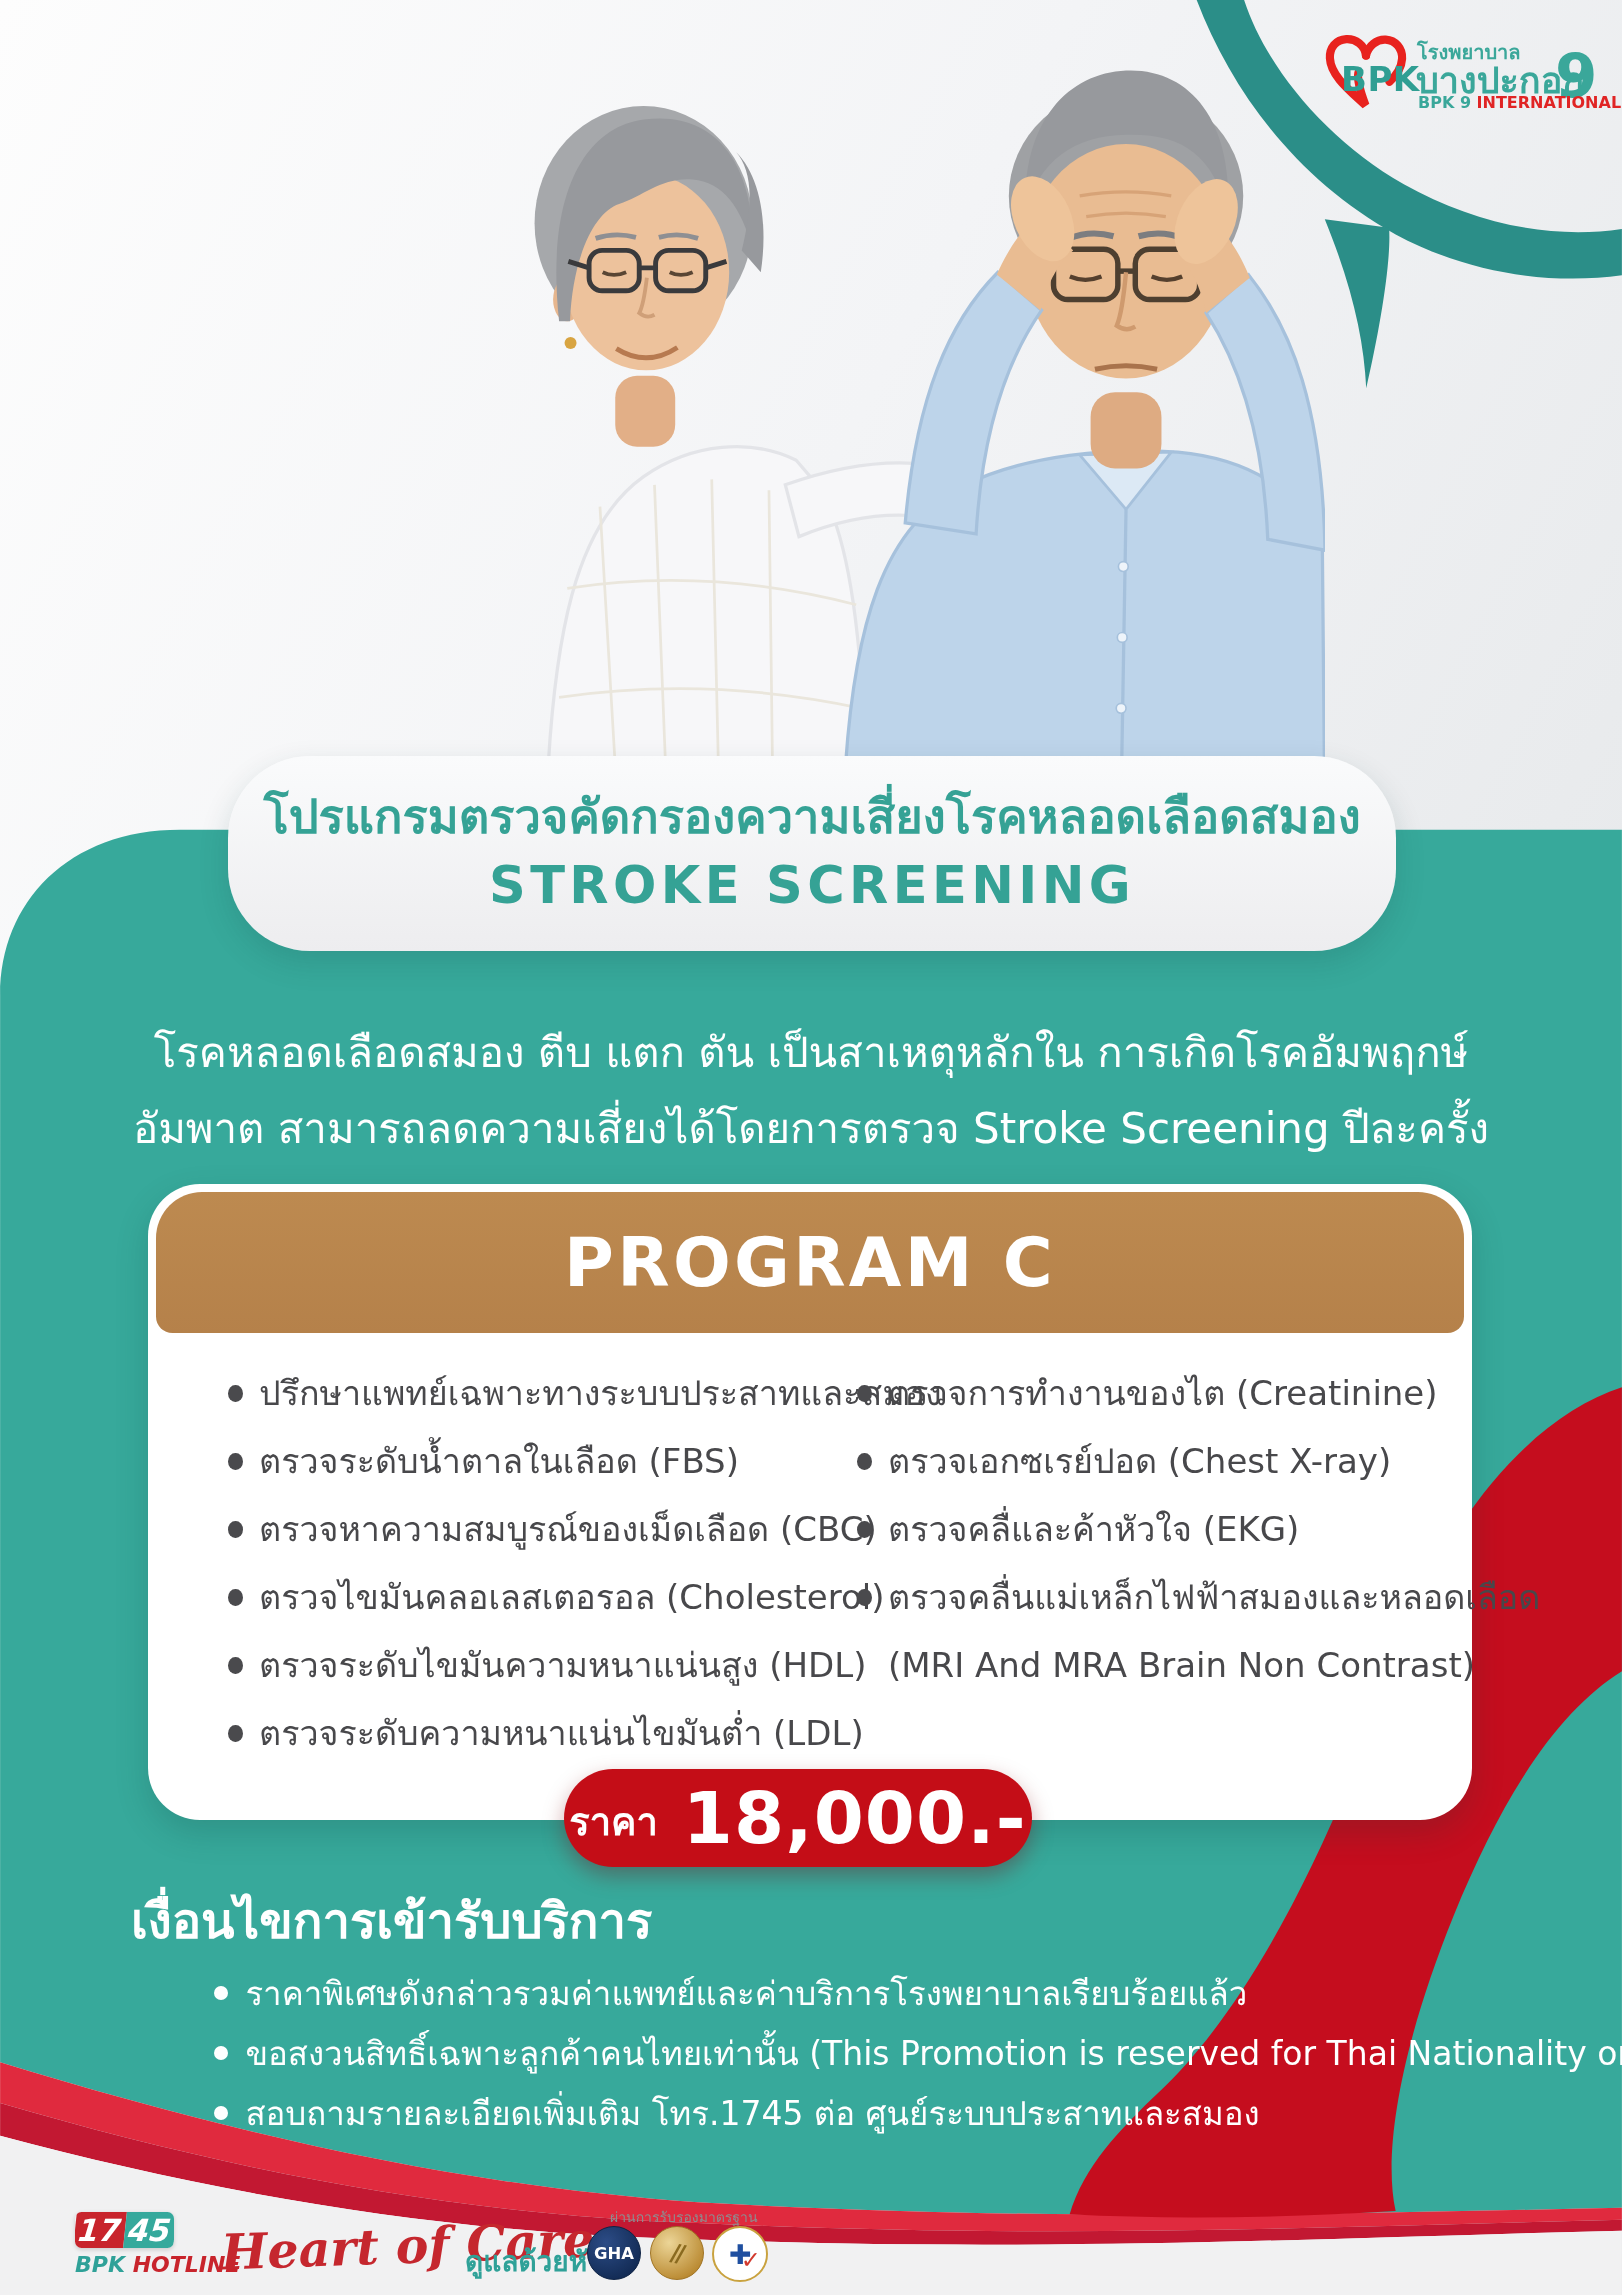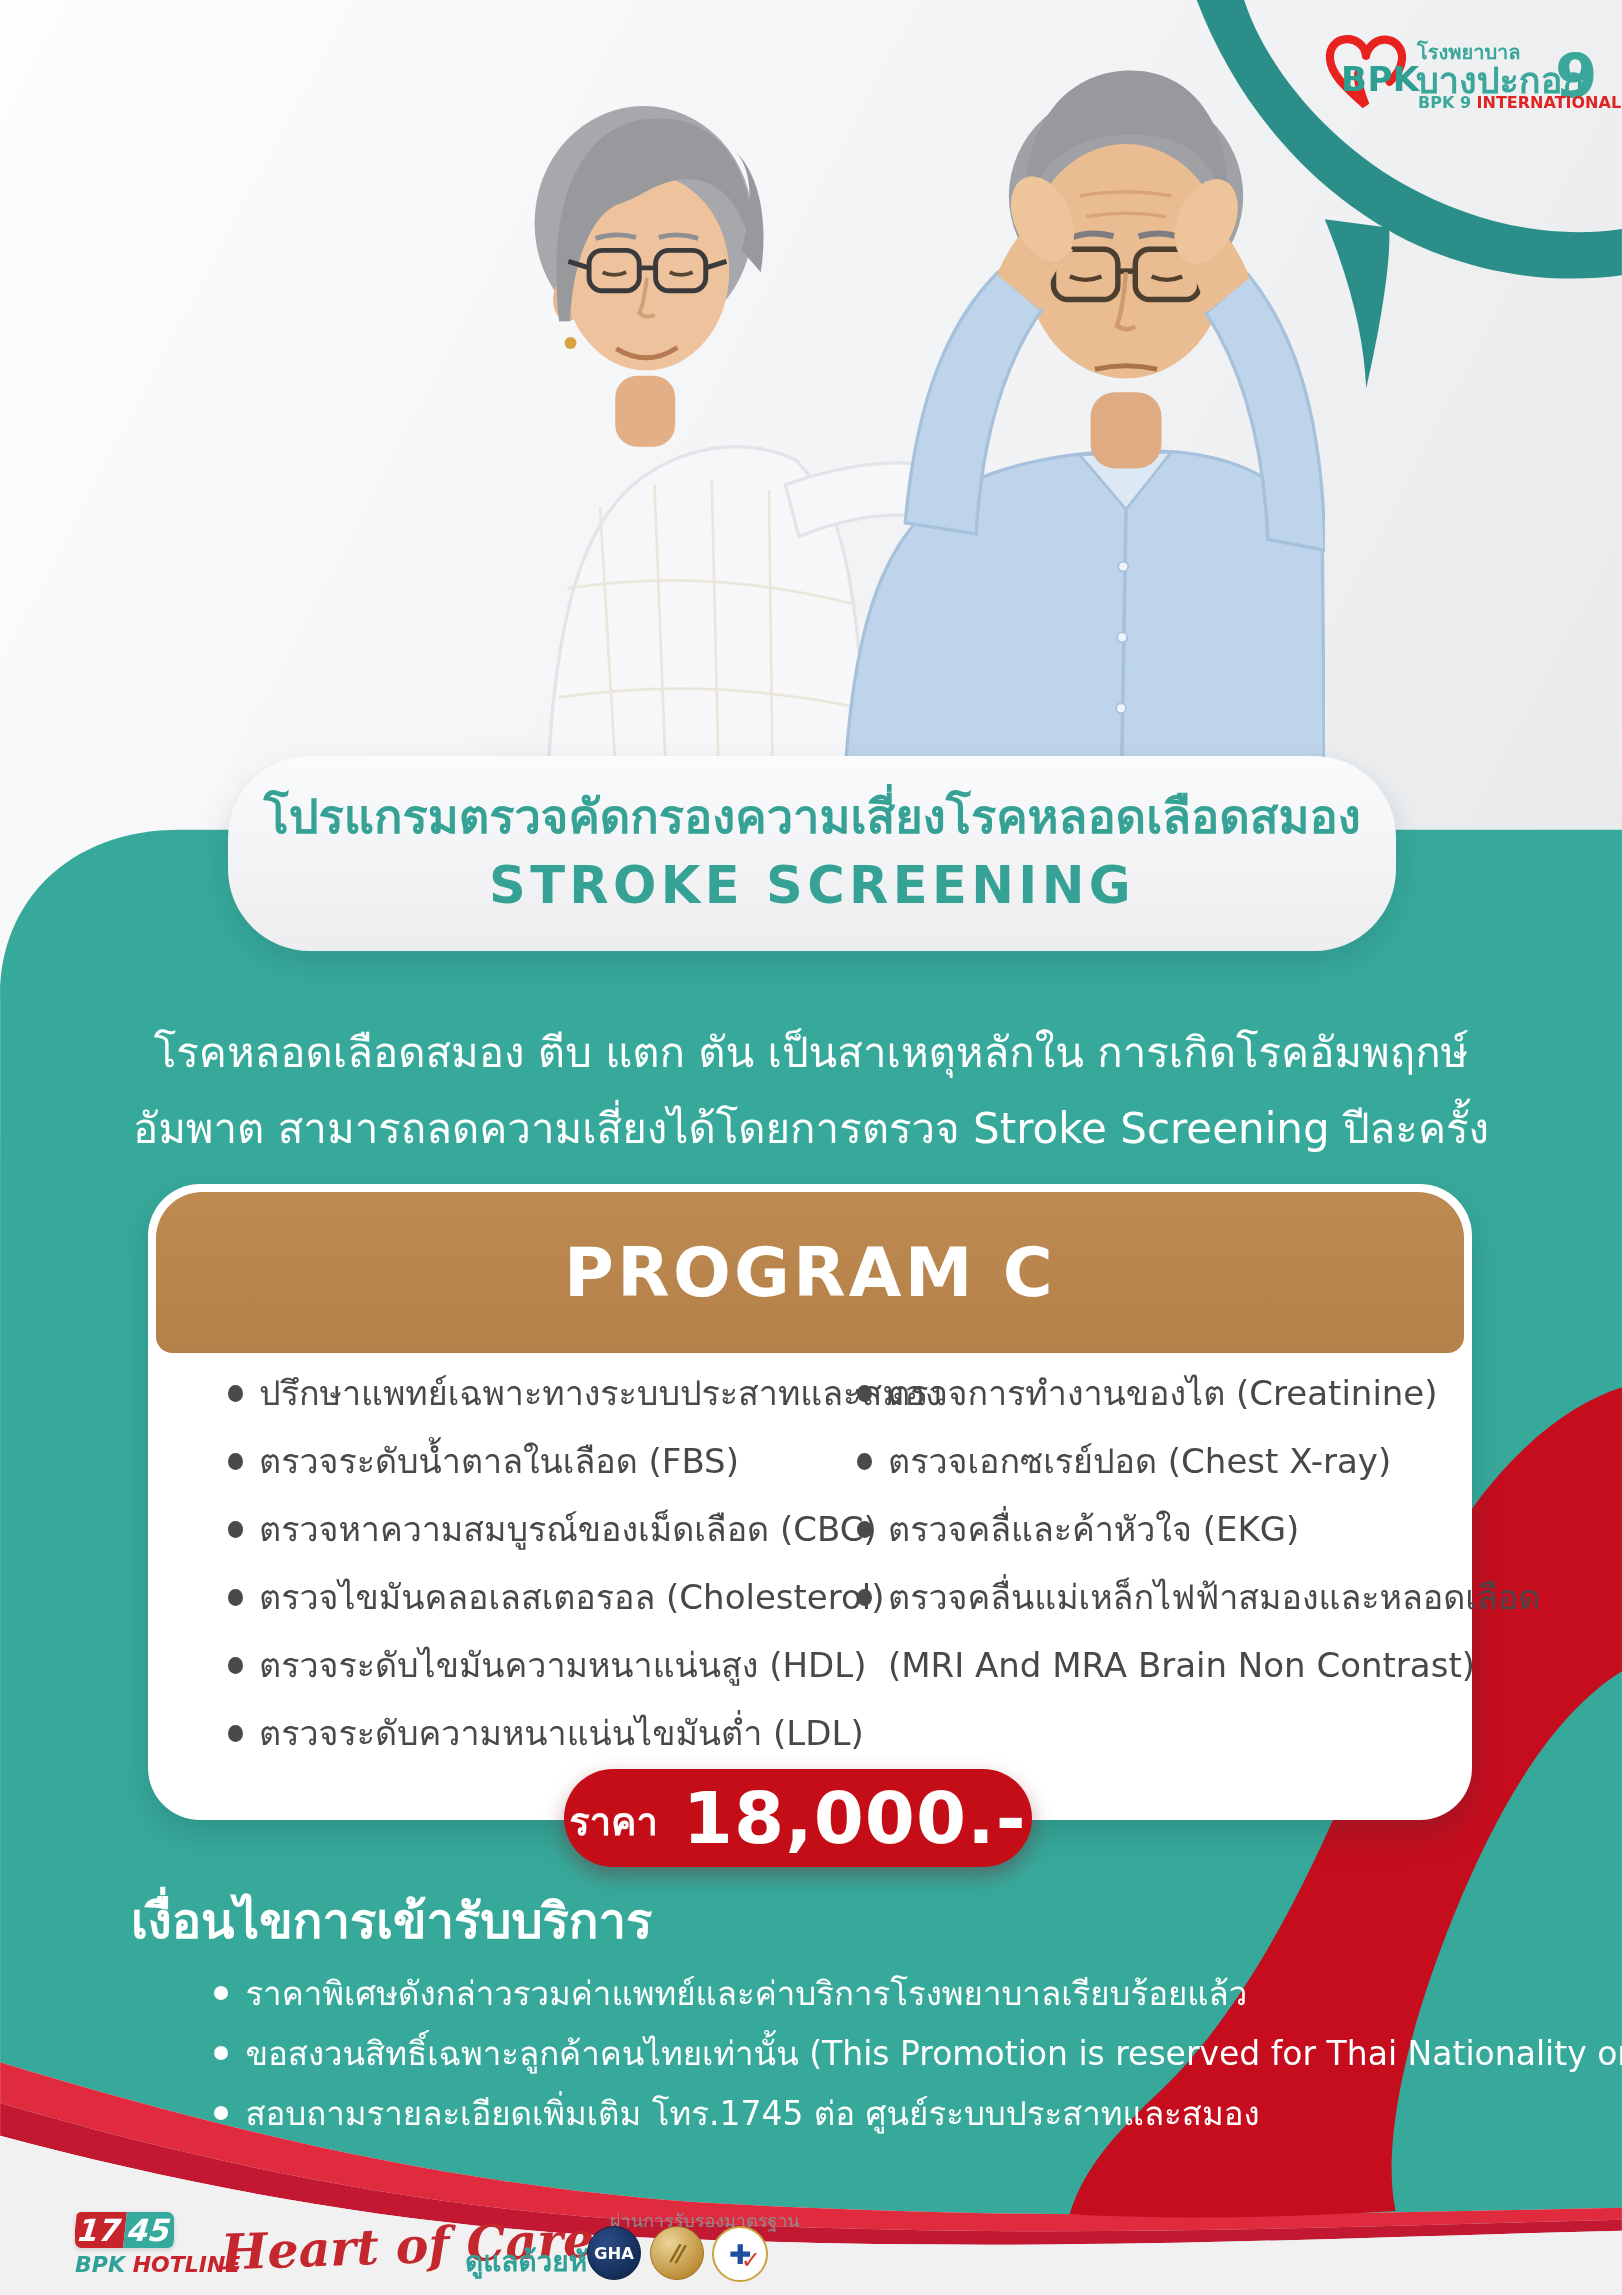--- a/index.html
+++ b/index.html
@@ -34,21 +34,21 @@
 
   
   #intro{position:absolute;left:0;top:1015px;width:1622px;z-index:6;text-align:center;color:#ffffff;font-size:42px;line-height:1.82;}
 
   
   #card{
     position:absolute;left:148px;top:1184px;width:1324px;height:636px;z-index:5;
     background:#ffffff;border-radius:52px;box-shadow:0 13px 33px rgba(15,60,55,.20);
   }
   #card-header{
-    position:absolute;left:7.6px;right:7.6px;top:7.6px;height:161px;
+    position:absolute;left:7.6px;right:7.6px;top:7.6px;height:141px;
     background:linear-gradient(180deg,#bd8a50 0%,#b5814a 100%);
     border-radius:46px 46px 16.4px 16.4px;
     display:flex;align-items:center;justify-content:center;
   }
   #card-header .hd{font-size:68px;font-weight:800;color:#ffffff;letter-spacing:3.3px;}
   .list-col{position:absolute;z-index:6;}
   #list-left{left:228px;top:1359px;width:627px;}
   #list-right{left:857px;top:1359px;width:605px;}
   .lrow{height:68px;display:flex;align-items:center;gap:16.4px;}
   .dot{width:14.7px;height:17px;border-radius:50%;background:#4a4a4d;flex:0 0 auto;}
@@ -75,21 +75,21 @@
   .f-item{position:absolute;z-index:8;}
   #hotline{left:75px;top:2212px;width:115px;text-align:center;}
   #hotline .numrow{display:flex;width:99px;height:36px;border-radius:6.5px;overflow:hidden;box-shadow:0 1.6px 4.4px rgba(0,0,0,.15);}
   #hotline .numrow span{flex:1;display:flex;align-items:center;justify-content:center;color:#fff;font-size:30.5px;font-weight:800;font-style:italic;transform:skewX(-6deg);}
   #hotline .h17{background:#c8242c;}
   #hotline .h45{background:#35a99c;}
   #hotline .cap{margin-top:4.4px;font-size:22px;font-weight:800;font-style:italic;white-space:nowrap;}
   #hotline .cap .hb{color:#2fa198;} #hotline .cap .hh{color:#c8242c;}
   #heart-of-care{left:221px;top:2217px;font-family:"DejaVu Serif",serif;font-style:italic;font-weight:700;font-size:49px;color:#c5272e;transform:rotate(-2deg);}
   #slogan-thai{left:465px;top:2239px;font-size:28px;font-weight:700;color:#2fa198;}
-  #accr-label{left:610px;top:2206px;font-size:18px;color:#8d8d90;}
+  #accr-label{left:610px;top:2206px;font-size:14px;color:#8d8d90;}
   #seals{left:587px;top:2226px;display:flex;gap:8.7px;}
   .seal{width:52px;height:52px;border-radius:50%;display:flex;align-items:center;justify-content:center;position:relative;}
   .seal-gha{background:radial-gradient(circle at 35% 30%,#2c4c86,#132c56 75%);border:1.6px solid #0e2344;color:#fff;font-size:16.4px;font-weight:800;}
   .seal-gold{background:radial-gradient(circle at 35% 30%,#ecd597,#b8872e 80%);border:1.6px solid #a07424;}
   .seal-gold .slash{color:#8a6a1f;font-size:24px;font-weight:700;transform:rotate(12deg);letter-spacing:-3.3px;}
   .seal-ha{background:#ffffff;border:2.7px solid #c9a23f;}
   .seal-ha .cross{color:#1f4fa0;font-size:27px;font-weight:800;line-height:1;}
   .seal-ha .check{position:absolute;right:5.5px;bottom:6.5px;color:#d23a2e;font-size:24px;font-weight:800;}
 </style>
 </head>

